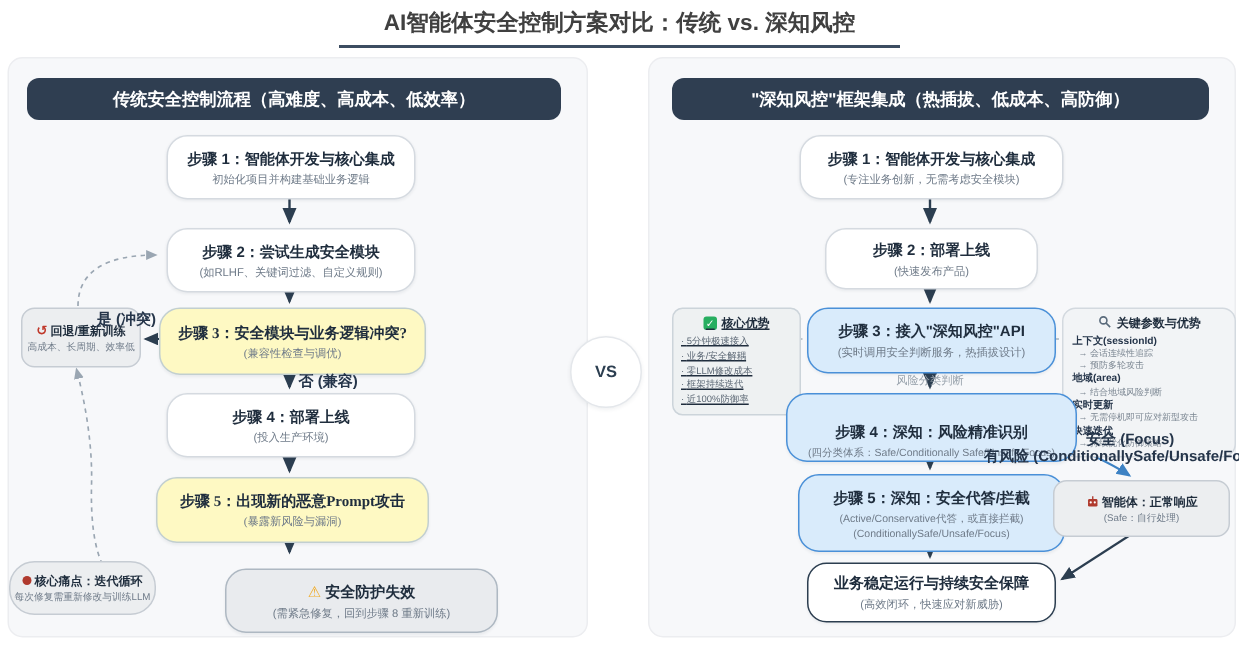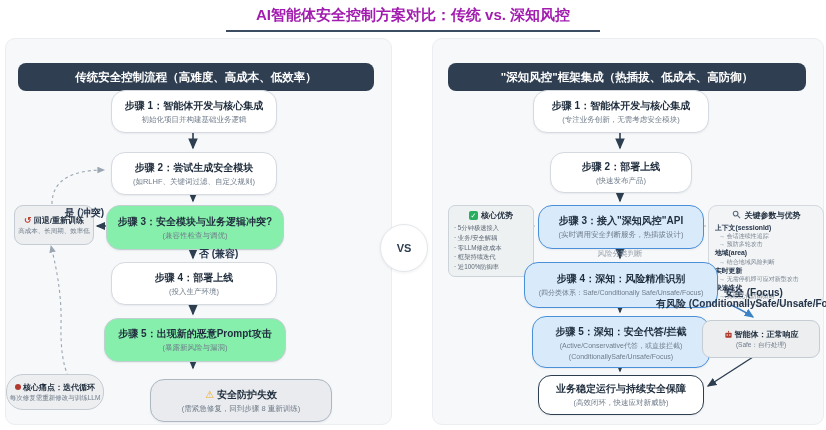--- a/index.html
+++ b/index.html
@@ -1,30 +1,30 @@
 <!DOCTYPE html>
 <html><head>
 <meta charset="utf-8">
 <style>
   html,body{margin:0;padding:0;background:#ffffff;}
   #canvas{position:relative;width:826px;height:430px;background:#ffffff;overflow:hidden;
           font-family:"Liberation Sans","DejaVu Sans",sans-serif;color:#1f2d3d;}
   .abs{position:absolute;}
   .title-wrap{left:0;top:0;width:826px;display:flex;justify-content:center;}
-  .page-title{font-size:15px;font-weight:bold;color:#a21caf;padding:6px 30px 5px;
+  .page-title{font-size:15px;font-weight:bold;color:#404040;padding:6px 30px 5px;
               border-bottom:2.5px solid #3c4d61;white-space:nowrap;}
   .panel{background:#f7f8fa;border:1px solid #ecedf0;border-radius:10px;}
   .hdr{background:#2f3e51;border-radius:8px;color:#ffffff;font-size:11.5px;font-weight:bold;
-       display:flex;align-items:center;justify-content:center;white-space:nowrap;z-index:3;margin-top:11px;}
+       display:flex;align-items:center;justify-content:center;white-space:nowrap;z-index:3;}
   .box{background:#ffffff;border:1px solid #d5dae0;border-radius:14px;z-index:3;
        display:flex;flex-direction:column;align-items:center;justify-content:center;gap:2px;
        box-shadow:0 1px 2px rgba(40,50,70,.07);}
   .box .t{font-size:10px;font-weight:bold;white-space:nowrap;color:#1f2d3d;}
   .box .s{font-size:7.5px;color:#6f7b89;white-space:nowrap;}
-  .tint{background:#86efac;border-color:#c2cfd0;}
+  .tint{background:#fef9c3;border-color:#c2cfd0;font-family:Liberation Serif, serif;}
   .grey{background:#e9ebee;border-color:#aeb8c2;}
   .blue{background:#d9ebfb;border:1.5px solid #4a90d8;}
   .darkb{border:1.5px solid #2c3e50;border-radius:13px;}
   .side{background:#eceef0;border:1px solid #c6ccd3;border-radius:9px;z-index:3;
         display:flex;flex-direction:column;align-items:center;justify-content:center;gap:1px;}
   .side .t{font-size:8px;font-weight:bold;white-space:nowrap;display:flex;align-items:center;gap:2px;}
   .side .s{font-size:6.5px;color:#6f7b89;white-space:nowrap;}
   .lbl{font-size:10px;font-weight:bold;color:#25354a;white-space:nowrap;z-index:4;}
   .note{font-size:7.5px;color:#98a2ac;white-space:nowrap;z-index:4;}
   .adv{background:#eef1f2;border:1px solid #ccd4da;border-radius:7px;z-index:3;padding:4px 5px;}
@@ -154,21 +154,21 @@
   <div class="abs box" style="left:550px;top:152px;width:140px;height:39px;">
     <span class="t">步骤 2：部署上线</span>
     <span class="s">(快速发布产品)</span>
   </div>
 
   <div class="abs box blue" style="left:538px;top:205px;width:164px;height:42px;">
     <span class="t">步骤 3：接入"深知风控"API</span>
     <span class="s">(实时调用安全判断服务，热插拔设计)</span>
   </div>
 
-  <div class="abs adv" style="left:448px;top:205px;width:74px;">
+  <div class="abs adv" style="left:448px;top:205px;width:74px;text-decoration:underline;">
     <div class="at">
         <span class="ckicon">✓</span>
         <span>核心优势</span>
       </div>
     <ul>
       <li>5分钟极速接入</li>
       <li>业务/安全解耦</li>
       <li>零LLM修改成本</li>
       <li>框架持续迭代</li>
       <li>近100%防御率</li>
@@ -189,21 +189,21 @@
     <div class="g">地域(area)</div>
     <div class="i">→ 结合地域风险判断</div>
     <div class="g">实时更新</div>
     <div class="i">→ 无需停机即可应对新型攻击</div>
     <div class="g">快速迭代</div>
     <div class="i">→ 持续优化防御策略</div>
   </div>
 
   <div class="abs note" style="left:560px;top:249px;width:120px;text-align:center;">风险分类判断</div>
 
-  <div class="abs box blue" style="left:524px;top:262px;width:192px;height:44px;">
+  <div class="abs box blue" style="left:524px;top:262px;width:192px;height:44px;justify-content:flex-end;">
     <span class="t">步骤 4：深知：风险精准识别</span>
     <span class="s" style="font-size:7px;">(四分类体系：Safe/Conditionally Safe/Unsafe/Focus)</span>
   </div>
 
   <div class="abs lbl" style="left:724px;top:286px;">安全 (Focus)</div>
   <div class="abs lbl" style="left:628px;top:297px;font-size:10px;margin-left:28px;">有风险 (ConditionallySafe/Unsafe/Focus)</div>
 
   <div class="abs box blue" style="left:532px;top:316px;width:176px;height:50px;">
     <span class="t">步骤 5：深知：安全代答/拦截</span>
     <span class="s" style="font-size:7px;">(Active/Conservative代答，或直接拦截)</span>

